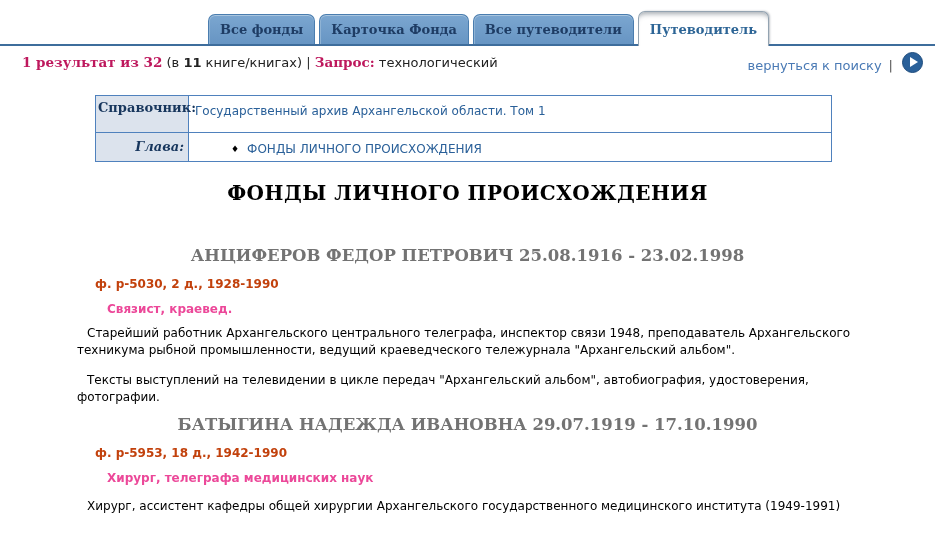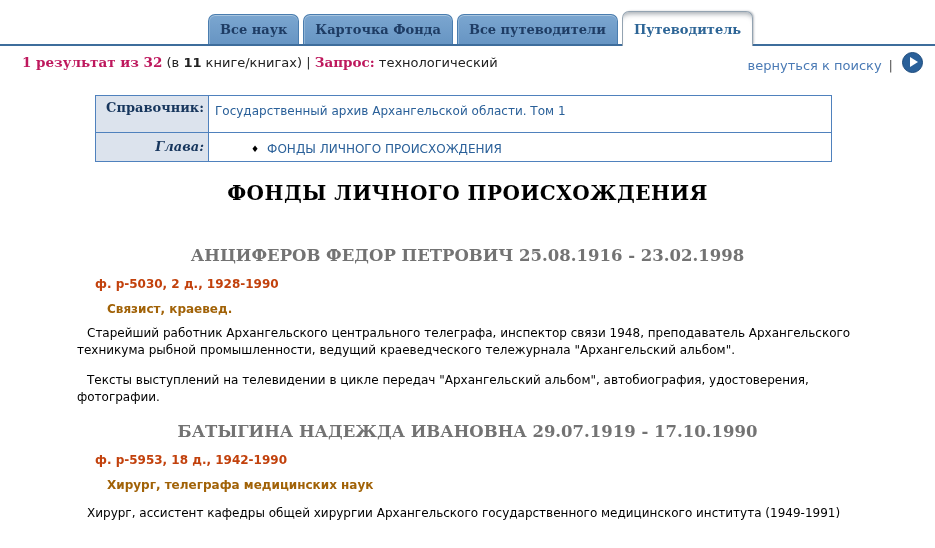--- a/index.html
+++ b/index.html
@@ -68,21 +68,21 @@
 
   
   .ref-table {
     border-collapse: collapse;
     margin: 17px 0 0 95px;
     width: 737px;
     table-layout: fixed;
   }
   .ref-table td { border: 1px solid #4f81bd; }
   .ref-table td.lbl {
-    width: 113px; background: #dce3ed;
+    width: 93px; background: #dce3ed;
     font: bold 13px "DejaVu Serif", serif; color: #17365d;
     text-align: right; padding: 4px 4px 2px 2px;
     vertical-align: top;
   }
   .ref-table tr.r1 td { height: 34px; vertical-align: top; }
   .ref-table tr.r1 td.val { padding: 4px 6px 13px 6px; }
   .ref-table tr.r2 td { height: 29px; vertical-align: middle; }
   .ref-table tr.r2 td.lbl { vertical-align: middle; padding-top: 0; font-style: italic; }
   .ref-table tr.r2 td.val { padding: 0 6px 0 42px; }
   .tbl-link {
@@ -98,41 +98,41 @@
     letter-spacing: .5px;
   }
   .page-num {
     margin-top: 37px; text-align: center;
     font: bold 11.5px "DejaVu Sans", sans-serif; color: #000;
   }
   .entry-heading {
     margin: 41px 0 0 0; text-align: center;
     font: bold 16.5px "DejaVu Serif", serif; color: #737373;
   }
-  .entry-heading.second { margin-top: 16px; }
+  .entry-heading.second { margin-top: 9px; }
   .fond-line {
     margin: 12px 0 0 95px;
     font: bold 12px "DejaVu Sans", sans-serif; color: #c2410c;
   }
   .profession-line {
     margin: 11px 0 0 107px;
-    font: bold 12px "DejaVu Sans", sans-serif; color: #a16207;
+    font: bold 12px "DejaVu Sans", sans-serif; color: #ec4899;
   }
   .para {
     margin: 9px 10px 0 77px;
     font: 12px "DejaVu Sans", sans-serif; color: #000;
     line-height: 17px; white-space: pre-line; text-indent: 10px;
   }
   .para.gap { margin-top: 13px; }
 </style>
 </head>
 <body>
 
 <div class="tabbar">
-  <div class="tab">Все наук</div>
+  <div class="tab">Все фонды</div>
   <div class="tab">Карточка Фонда</div>
   <div class="tab">Все путеводители</div>
   <div class="tab active">Путеводитель</div>
 </div>
 
 <div class="results-bar">
   <div class="results-left">
     <span class="rb-blue-bold">1 результат из 32</span>
     <span><span>(в </span><span class="rb-bold">11</span><span> книге/книгах)</span></span>
     <span class="rb-sep">|</span>

